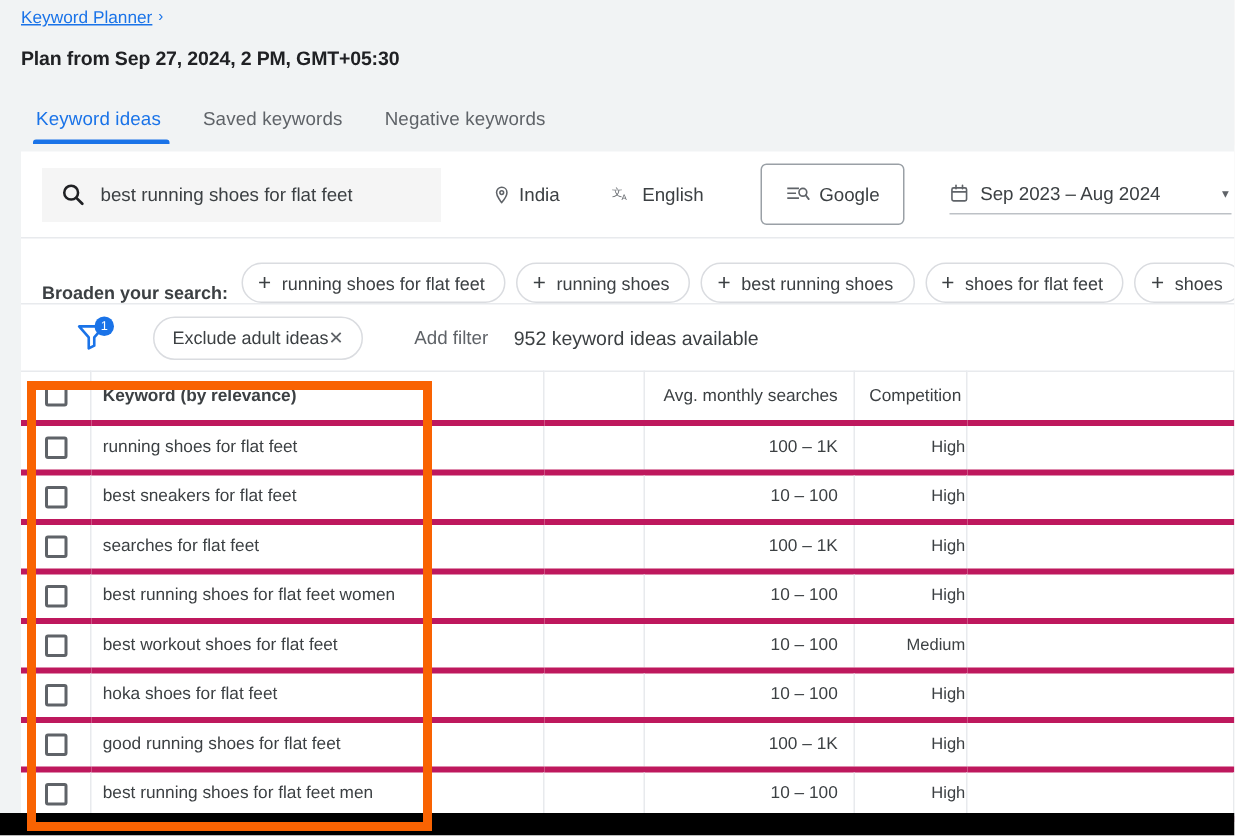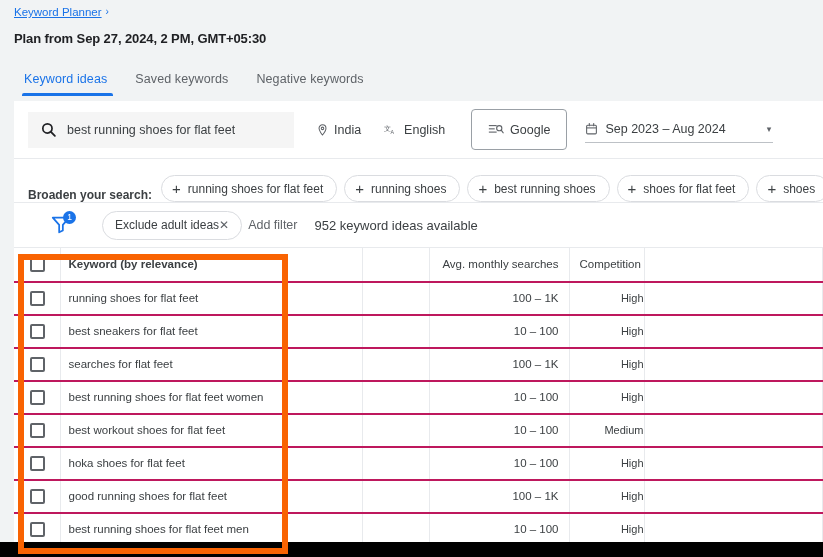--- a/index.html
+++ b/index.html
@@ -94,20 +94,21 @@
     overflow: hidden;
   }
 
   
   .search-row {
     display: flex;
     align-items: center;
     height: 58px;
     padding: 0 14px;
     border-bottom: 1px solid #e8eaed;
+    gap: 12px;
   }
 
   .search-box {
     display: flex;
     align-items: center;
     background: #f5f5f5;
     height: 36px;
     width: 266px;
     padding: 0 12px;
     flex: none;
@@ -248,39 +249,39 @@
     font-size: 12px;
     color: #3c4043;
     cursor: pointer;
     white-space: nowrap;
   }
   .filter-chip-x { font-size: 12px; color: #5f6368; line-height: 12px; }
 
   .add-filter {
     font-size: 12.5px;
     color: #5f6368;
-    margin-left: 6px;
+    margin-left: 34px;
     cursor: pointer;
     white-space: nowrap;
   }
   .ideas-count {
     font-size: 13px;
     color: #3c4043;
     margin-left: 17px;
     white-space: nowrap;
   }
 
   
   .table {
     width: 100%;
     border-collapse: collapse;
     table-layout: fixed;
   }
   .table th, .table td {
-    border-bottom: 2px solid #be185d;
+    border-bottom: 4px solid #be185d;
     border-right: 1px solid #e8eaed;
     height: 33px;
     padding: 0;
     vertical-align: middle;
   }
   .table th {
     border-top: 1px solid #e8eaed;
     height: 34px;
   }
   .col-check { width: 46px; border-right: none !important; }

